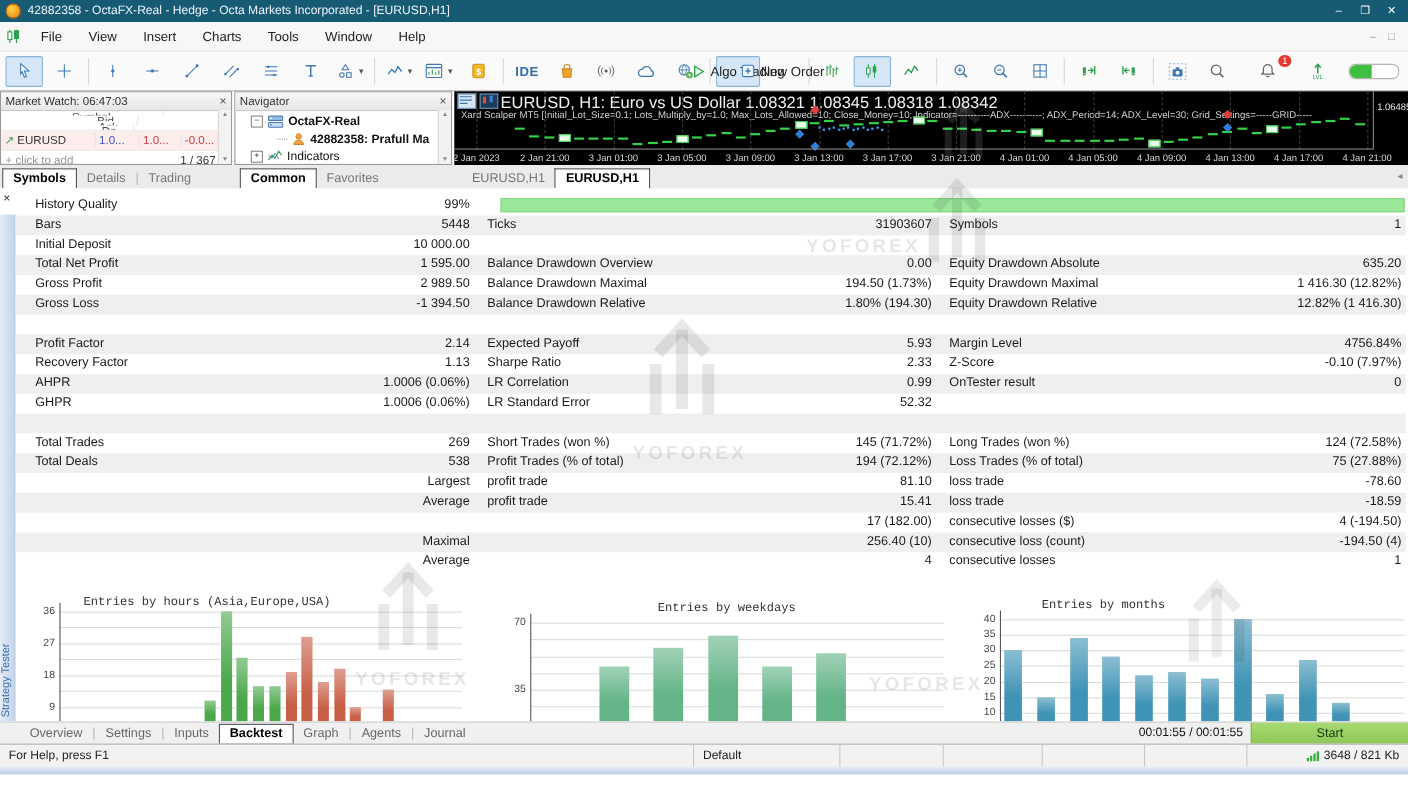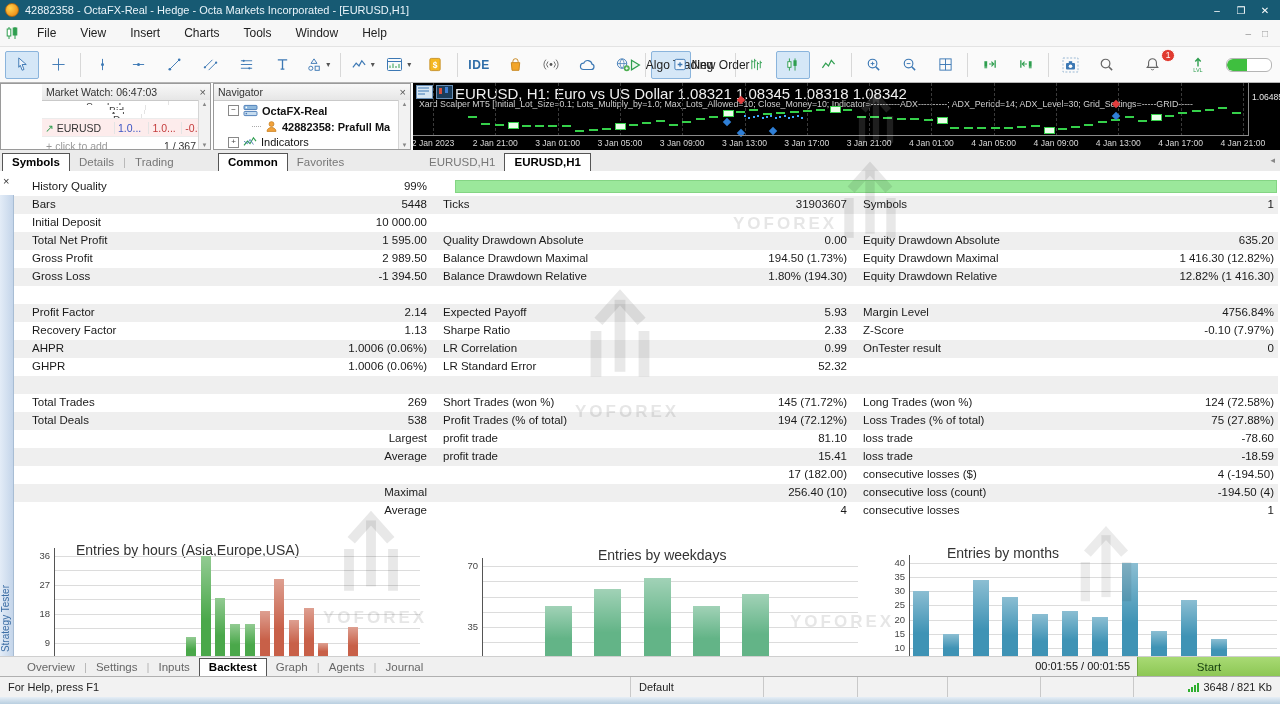--- a/index.html
+++ b/index.html
@@ -60,21 +60,21 @@
   .res-row{position:absolute;left:14px;width:1264px;height:18px;font-size:11.5px;color:#1a1a1a;}
   .res-row.alt{background:#efefef;}
   .rc{position:absolute;top:2px;white-space:nowrap;}
   .c1l{left:18px;}  .c1v{left:100px;width:313px;text-align:right;}
   .c2l{left:429px;} .c2v{left:600px;width:233px;text-align:right;}
   .c3l{left:849px;} .c3v{left:1000px;width:260px;text-align:right;}
   .hq-bar{position:absolute;left:441px;top:2px;width:822px;height:13px;background:#9be89b;border:1px solid #84d584;box-sizing:border-box;}
   .tester-strip{position:absolute;left:0;top:24px;bottom:0;width:13px;background:linear-gradient(90deg,#e3ecf7,#c4d5ea);border-right:1px solid #a8bdd4;}
   .strip-text{position:absolute;bottom:4px;left:0px;writing-mode:vertical-rl;transform:rotate(180deg);font-size:10px;color:#3c6ea5;}
   .tester-x{position:absolute;left:3px;top:5px;font-size:11px;color:#333;line-height:10px;}
-  .bchart-title{position:absolute;font-size:14px;color:#333;white-space:nowrap;}
+  .bchart-title{position:absolute;font-size:11px;color:#333;white-space:nowrap;font-family:Liberation Mono, monospace;}
   .bchart-tick{position:absolute;font-size:9.5px;color:#444;width:22px;text-align:right;}
   .bchart-grid{position:absolute;height:0;border-top:1px solid #dcdcdc;}
   .bchart-axis{position:absolute;width:0;border-left:1px solid #555;}
   .bchart-bar{position:absolute;background-image:linear-gradient(rgba(255,255,255,.4),rgba(255,255,255,0) 65%);}
   
   .tester-tabs{position:absolute;left:0;top:656px;width:1280px;height:20px;background:#f0f0f0;border-top:1px solid #cfcfcf;font-size:11.5px;color:#666;}
   .tt-group{position:absolute;left:18px;top:0;height:20px;display:flex;align-items:center;}
   .tt-time{position:absolute;right:150px;top:3px;font-size:11px;color:#111;}
   .tt-start{position:absolute;right:0;top:0;width:142px;height:20px;background:linear-gradient(#a8da74,#8cc653);border-left:1px solid #74aa43;display:flex;align-items:center;justify-content:center;font-size:11.5px;color:#143d0d;}
   
@@ -380,21 +380,21 @@
             <path d="M7 1.5v8M4.3 4.5L7 1.5l2.7 3" fill="none" stroke="#2e9e4f" stroke-width="1.4"></path>
             <text x="7" y="15" font-size="5.5" text-anchor="middle" fill="#2e9e4f" font-family="Liberation Sans">LVL</text>
           </svg>
         </div>
         <div class="pill">
           <div class="pill-fill"></div>
         </div>
       </div>
     </div>
 
-  <div class="panel" id="market-watch" style="left:0;width:211px;padding-left:41px;">
+  <div class="panel" id="market-watch" style="left:0;width:211px;">
     <div class="panel-head">
       <span>Market Watch: 06:47:03</span>
       <span class="panel-close">×</span>
     </div>
     <div id="mw-cols" class="mw-row" style="font-weight:normal;color:#444;flex-direction:column;">
         <span class="mw-c" style="width: 86px;">Symbol</span>
         <span class="mw-c" style="width: 40px;">Bid</span>
         <span class="mw-c" style="width: 38px;">Ask</span>
         <span class="mw-c" style="width: 32px;">Da...</span>
       </div>
@@ -626,21 +626,21 @@
           <span class="rc c3l">Symbols</span>
           <span class="rc c3v">1</span>
         </div>
         <div class="res-row" style="top: 43px;">
           <span class="rc c1l">Initial Deposit</span>
           <span class="rc c1v">10 000.00</span>
         </div>
         <div class="res-row alt" style="top: 61px;">
           <span class="rc c1l">Total Net Profit</span>
           <span class="rc c1v">1 595.00</span>
-          <span class="rc c2l">Quality Drawdown Absolute</span>
+          <span class="rc c2l">Balance Drawdown Overview</span>
           <span class="rc c2v">0.00</span>
           <span class="rc c3l">Equity Drawdown Absolute</span>
           <span class="rc c3v">635.20</span>
         </div>
         <div class="res-row" style="top: 79px;">
           <span class="rc c1l">Gross Profit</span>
           <span class="rc c1v">2 989.50</span>
           <span class="rc c2l">Balance Drawdown Maximal</span>
           <span class="rc c2v">194.50 (1.73%)</span>
           <span class="rc c3l">Equity Drawdown Maximal</span>

